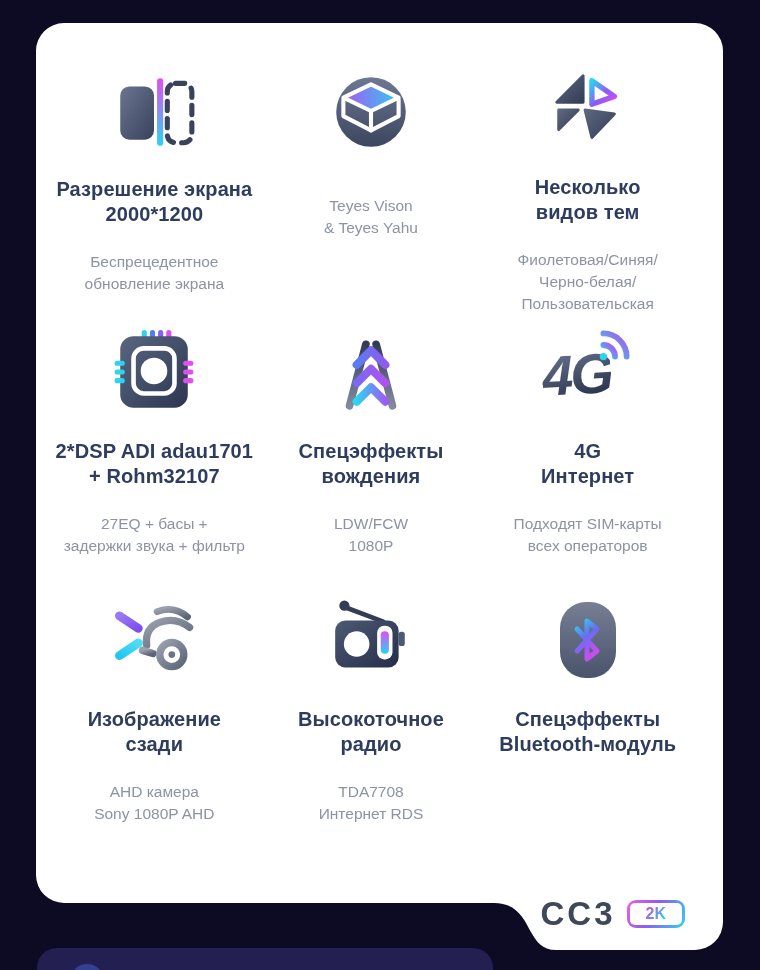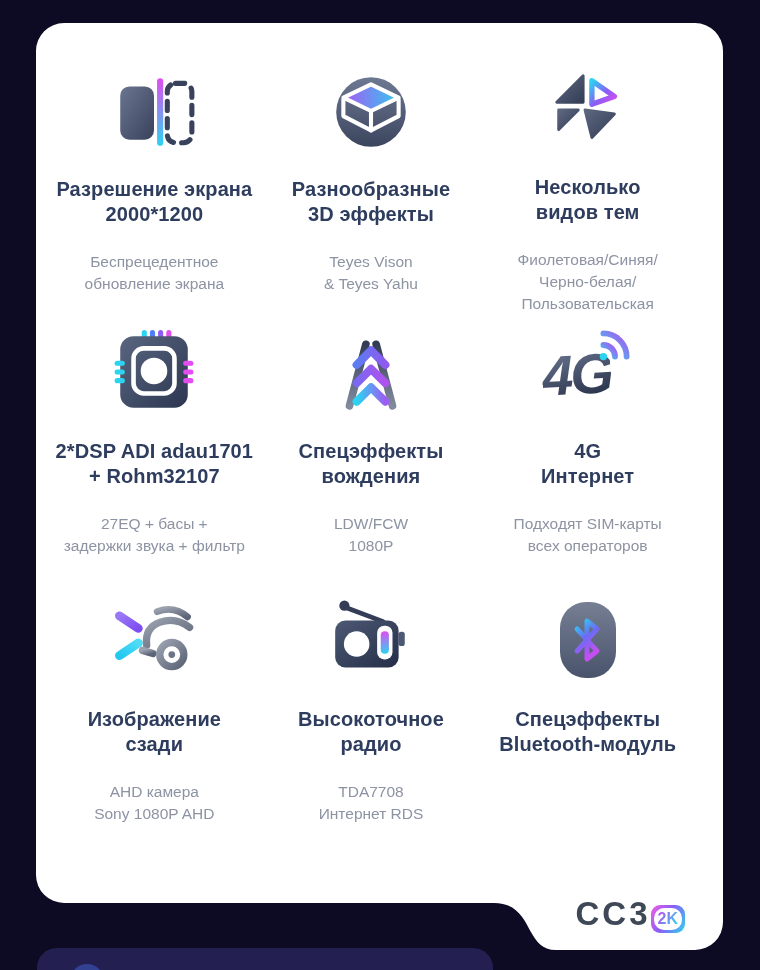--- a/index.html
+++ b/index.html
@@ -29,28 +29,28 @@
   .fourg{position:relative;width:96px;height:96px;}
   .fourg-text{
     position:absolute;left:2px;top:16px;
     font-size:56px;font-weight:bold;font-style:italic;letter-spacing:-3px;
     background:linear-gradient(165deg,#707b96 5%,#2c364e 80%);
     -webkit-background-clip:text;background-clip:text;color:transparent;
     transform:rotate(-3deg);
   }
   .fourg-signal{position:absolute;right:2px;top:0;}
   
-  .logo{position:absolute;right:38px;top:872px;display:flex;align-items:flex-end;}
+  .logo{position:absolute;right:38px;top:872px;display:flex;align-items:center;gap:11px;}
   .logo-text{font-size:33px;font-weight:bold;letter-spacing:3px;color:#3e4856;}
   .logo-badge{
     background:linear-gradient(120deg,#f25fe2 0%,#8b5cf6 45%,#2bd4f0 100%);
     padding:3px;border-radius:9px;
   }
   .logo-badge-inner{
-    background:#ffffff;border-radius:10px;padding:2px 4px;
+    background:#ffffff;border-radius:5px;padding:2px 16px;
     font-size:16px;font-weight:bold;
     display:flex;align-items:center;justify-content:center;
   }
   .logo-badge-text{
     background:linear-gradient(120deg,#b44ff0 10%,#2bd4f0 90%);
     -webkit-background-clip:text;background-clip:text;color:transparent;
   }
   
   .teaser{
     position:absolute;left:37px;top:948px;width:456px;height:22px;
@@ -108,22 +108,20 @@
               <stop offset="0" stop-color="#a55bf2"></stop>
                 <stop offset="1" stop-color="#35c6f0"></stop>
             </linearGradient>
           </defs>
           <circle cx="43" cy="43" r="34" fill="url(#g2a)"></circle>
           <path d="M43 16 L70 29 L43 42 L16 29 Z" fill="url(#g2b)" stroke="#ffffff" stroke-width="4" stroke-linejoin="round"></path>
           <path d="M16 31 L16 47 L43 61 L70 47 L70 31" fill="none" stroke="#ffffff" stroke-width="4" stroke-linejoin="round" stroke-linecap="round"></path>
           <path d="M43 42 L43 61" stroke="#ffffff" stroke-width="4" stroke-linecap="round"></path>
         </svg>
       </div>
-      <div class="title">Разнообразные
-3D эффекты</div>
       <div class="subtitle">Teyes Vison
 &amp; Teyes Yahu</div>
     </div>
 
     <div class="cell">
       <div class="icon-box">
         <svg width="84" height="84" viewBox="0 0 86 86">
           <defs>
             <linearGradient id="g3a" x1="0" y1="0" x2="1" y2="1">
               <stop offset="0" stop-color="#5d6880"></stop>

